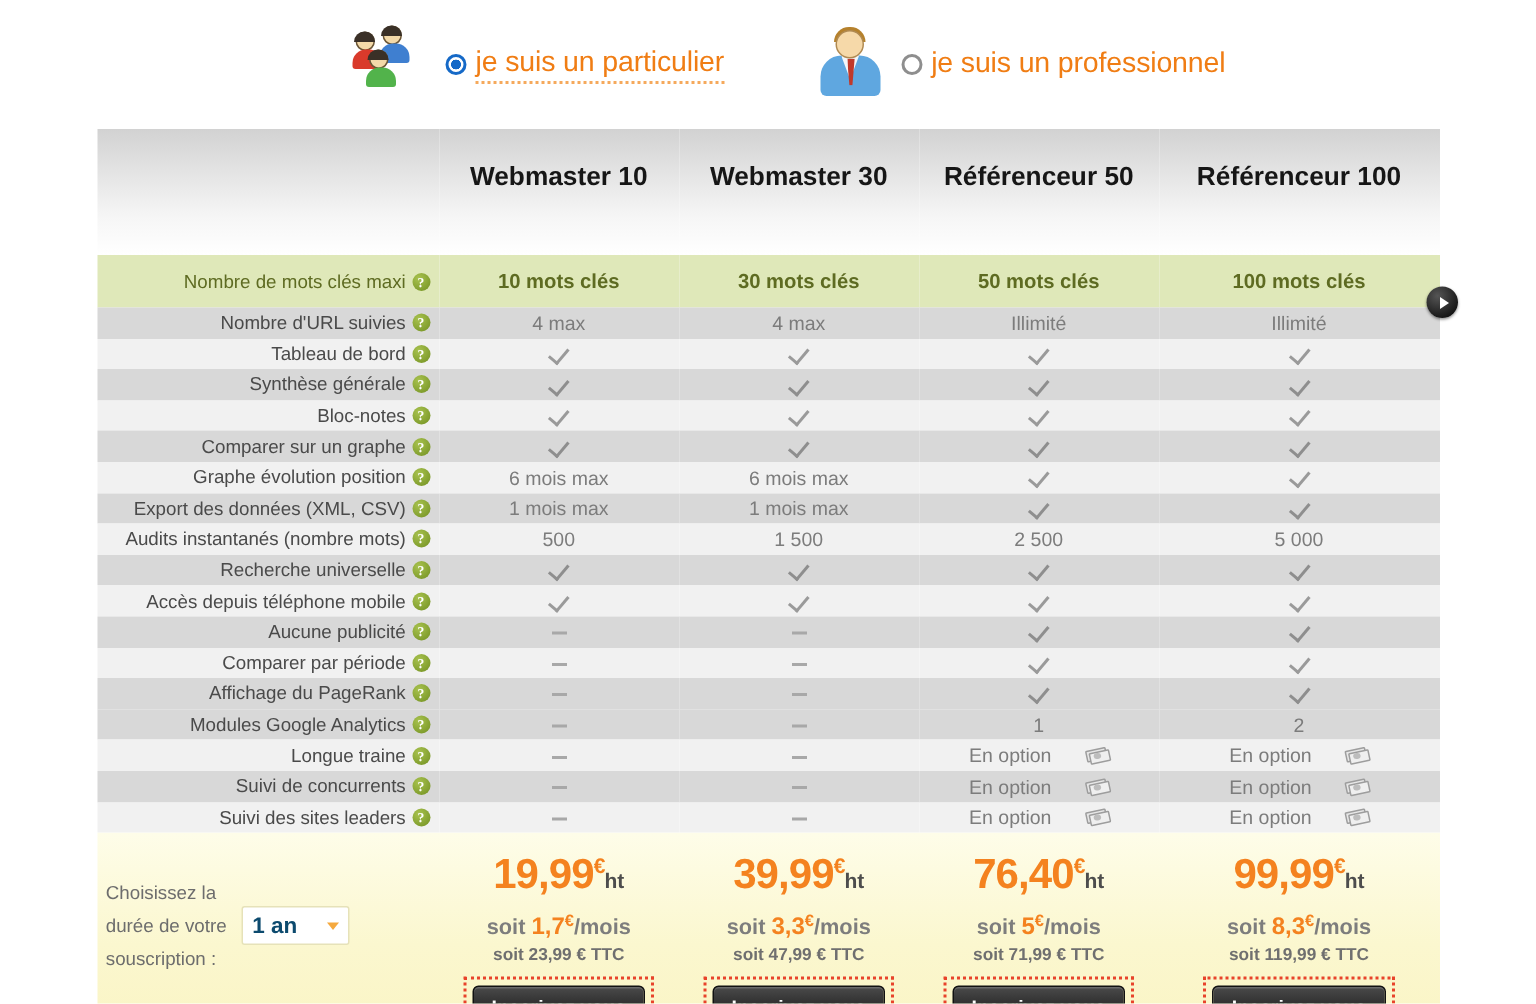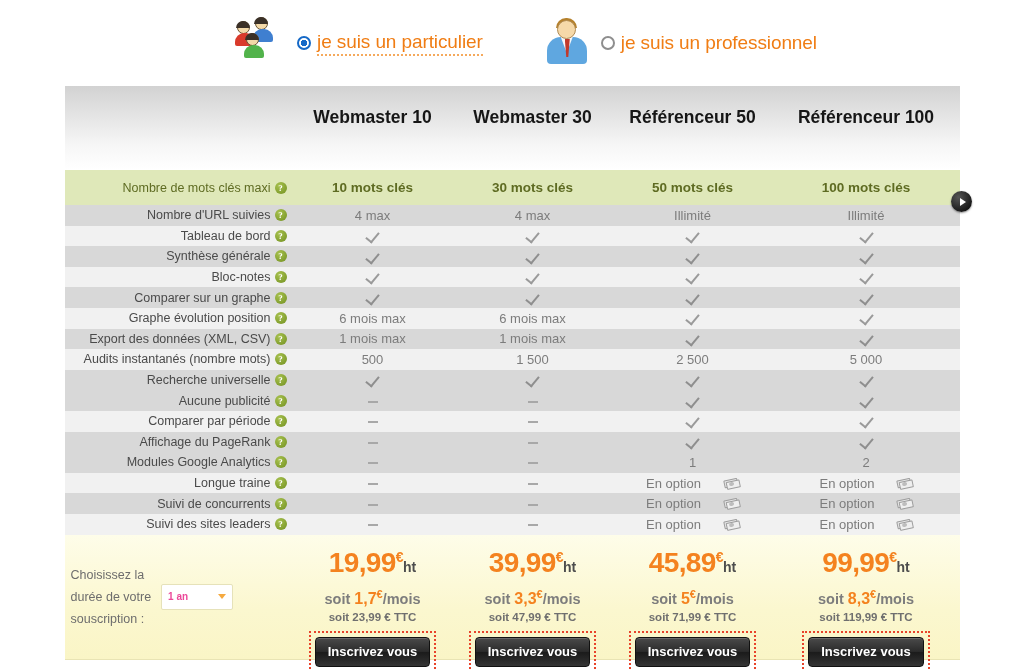--- a/index.html
+++ b/index.html
@@ -295,22 +295,22 @@
     width: 72px;
     height: 26px;
     display: flex;
     align-items: center;
     justify-content: space-between;
     padding: 0 6px;
     box-sizing: border-box;
     cursor: pointer;
   }
   .duration-select .val {
-    color: #ec4899;
-    font-size: 10px;
+    color: #0c4a6e;
+    font-size: 15px;
     font-weight: bold;
   }
   .sel-chev {
     width: 0; height: 0;
     border-top: 5px solid #f5a93f;
     border-left: 4px solid transparent;
     border-right: 4px solid transparent;
   }
 
   .price-col {
@@ -551,20 +551,32 @@
           </td>
           <td class="">500</td>
           <td class="">1 500</td>
           <td class="">2 500</td>
           <td class="">5 000</td>
         </tr>
         <tr class="even">
           <td class="label">
             <span class="label-row">
               <span>Recherche universelle</span>
+              <span class="help-icon">?</span>
+            </span>
+          </td>
+          <td class=""><span class="check"></span></td>
+          <td class=""><span class="check"></span></td>
+          <td class=""><span class="check"></span></td>
+          <td class=""><span class="check"></span></td>
+        </tr>
+        <tr class="odd">
+          <td class="label">
+            <span class="label-row">
+              <span>Accès depuis téléphone mobile</span>
               <span class="help-icon">?</span>
             </span>
           </td>
           <td class=""><span class="check"></span></td>
           <td class=""><span class="check"></span></td>
           <td class=""><span class="check"></span></td>
           <td class=""><span class="check"></span></td>
         </tr>
         <tr class="even">
           <td class="label">
@@ -723,21 +735,21 @@
       </div>
       <div class="price-col">
         <div class="price-main"><span>39,99</span><span class="sup-eur">€</span><span class="ht">ht</span></div>
         <div class="price-month"><span>soit</span> <span class="amount">3,3</span><span class="eur">€</span><span>/mois</span></div>
         <div class="price-ttc">soit 47,99 € TTC</div>
         <div class="cta-holder">
           <span class="cta-outline"><span class="cta">Inscrivez vous</span></span>
         </div>
       </div>
       <div class="price-col">
-        <div class="price-main"><span>45,89</span><span class="sup-eur">€</span><span class="ht">ht</span></div>
+        <div class="price-main"><span>76,40</span><span class="sup-eur">€</span><span class="ht">ht</span></div>
         <div class="price-month"><span>soit</span> <span class="amount">5</span><span class="eur">€</span><span>/mois</span></div>
         <div class="price-ttc">soit 71,99 € TTC</div>
         <div class="cta-holder">
           <span class="cta-outline"><span class="cta">Inscrivez vous</span></span>
         </div>
       </div>
       <div class="price-col last">
         <div class="price-main"><span>99,99</span><span class="sup-eur">€</span><span class="ht">ht</span></div>
         <div class="price-month"><span>soit</span> <span class="amount">8,3</span><span class="eur">€</span><span>/mois</span></div>
         <div class="price-ttc">soit 119,99 € TTC</div>

